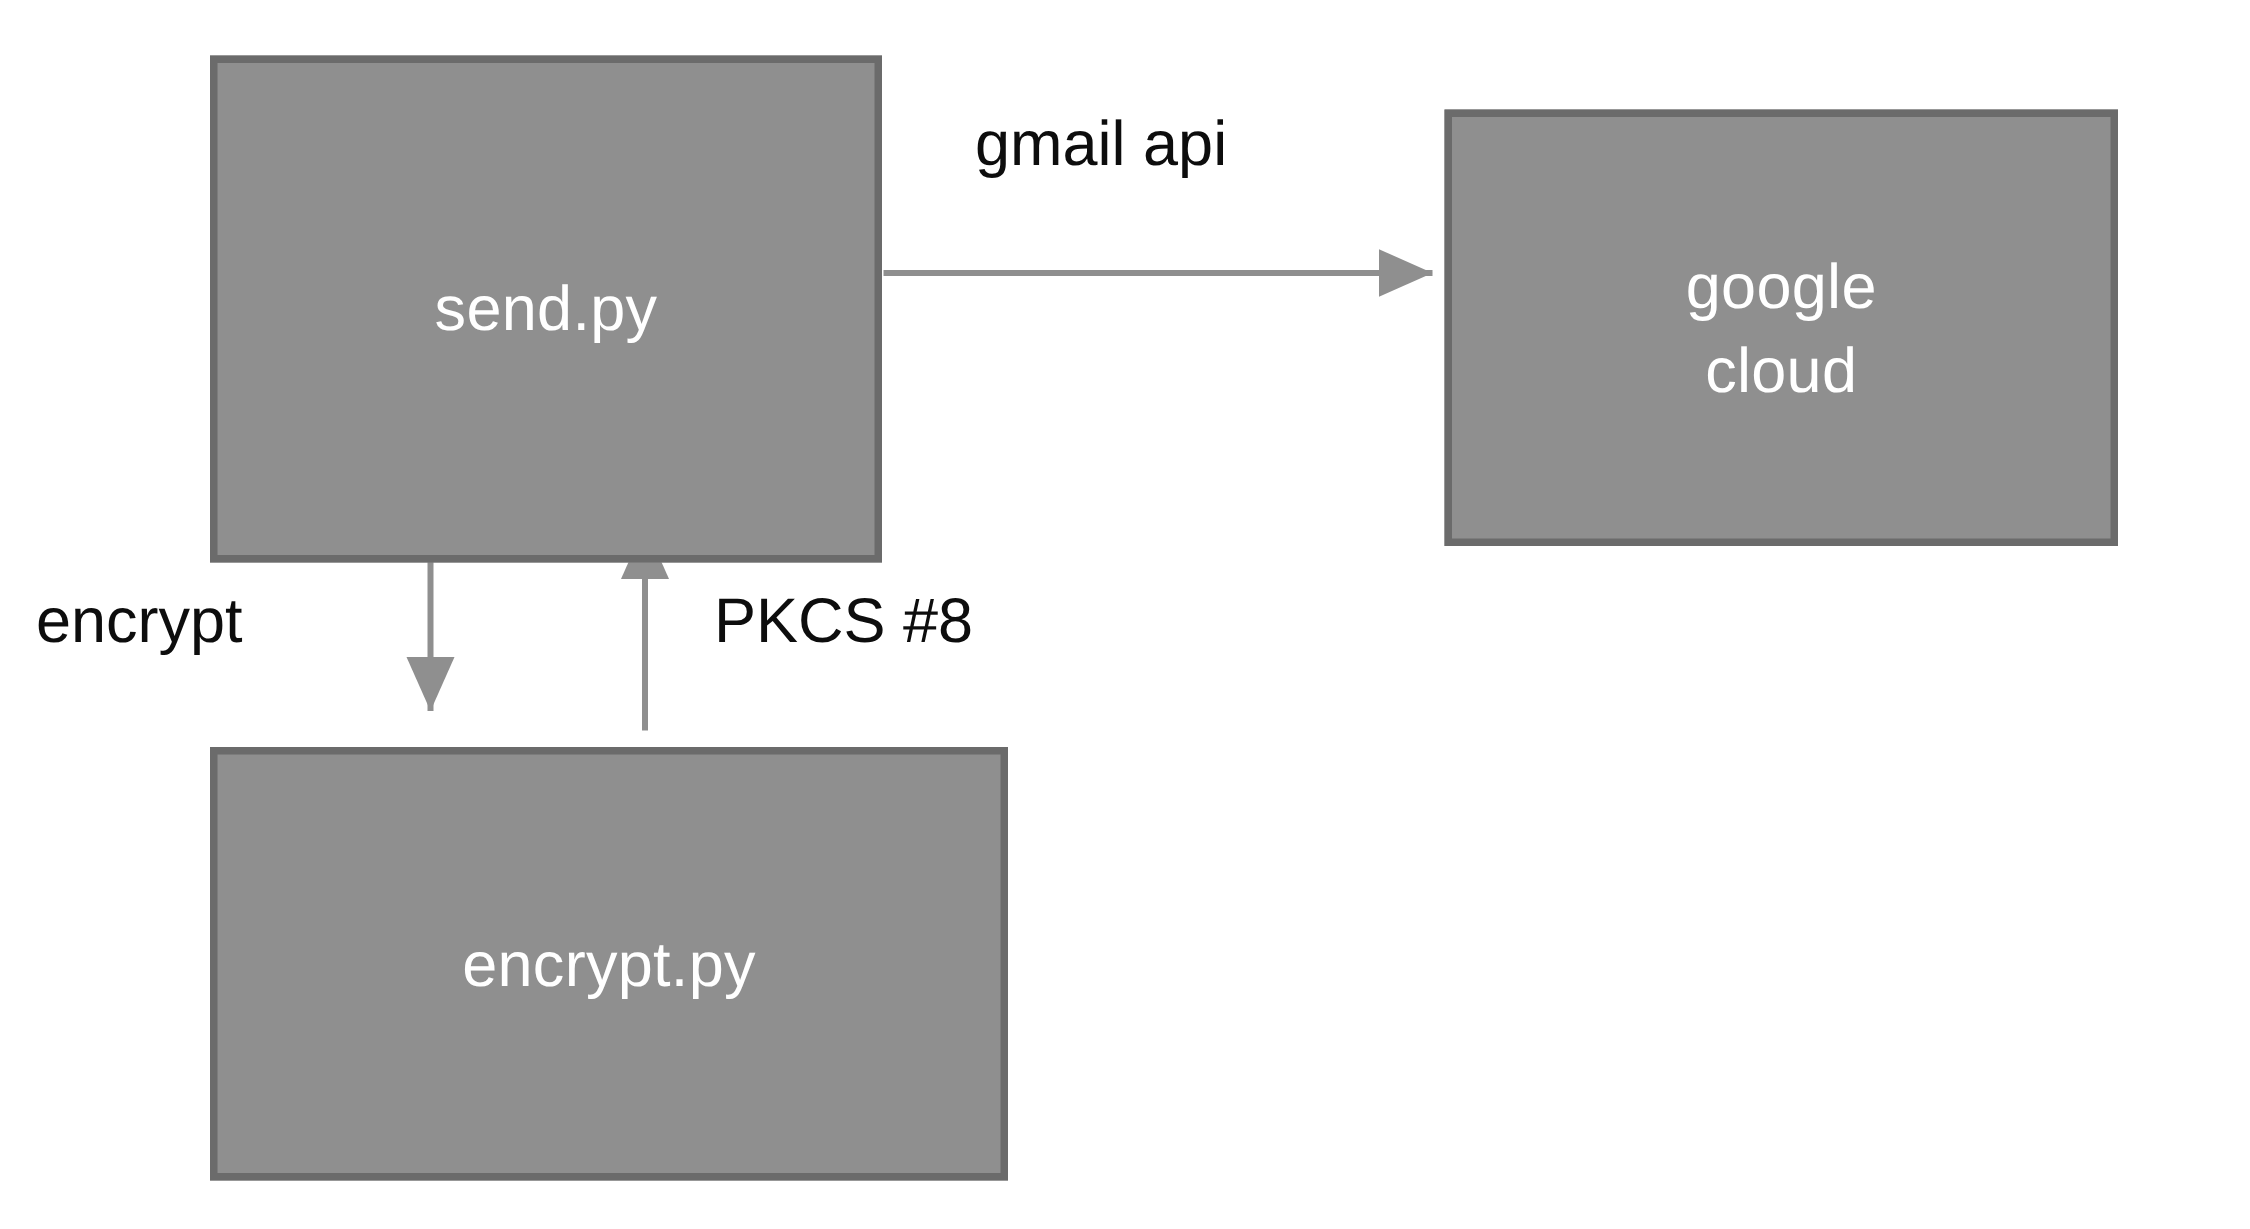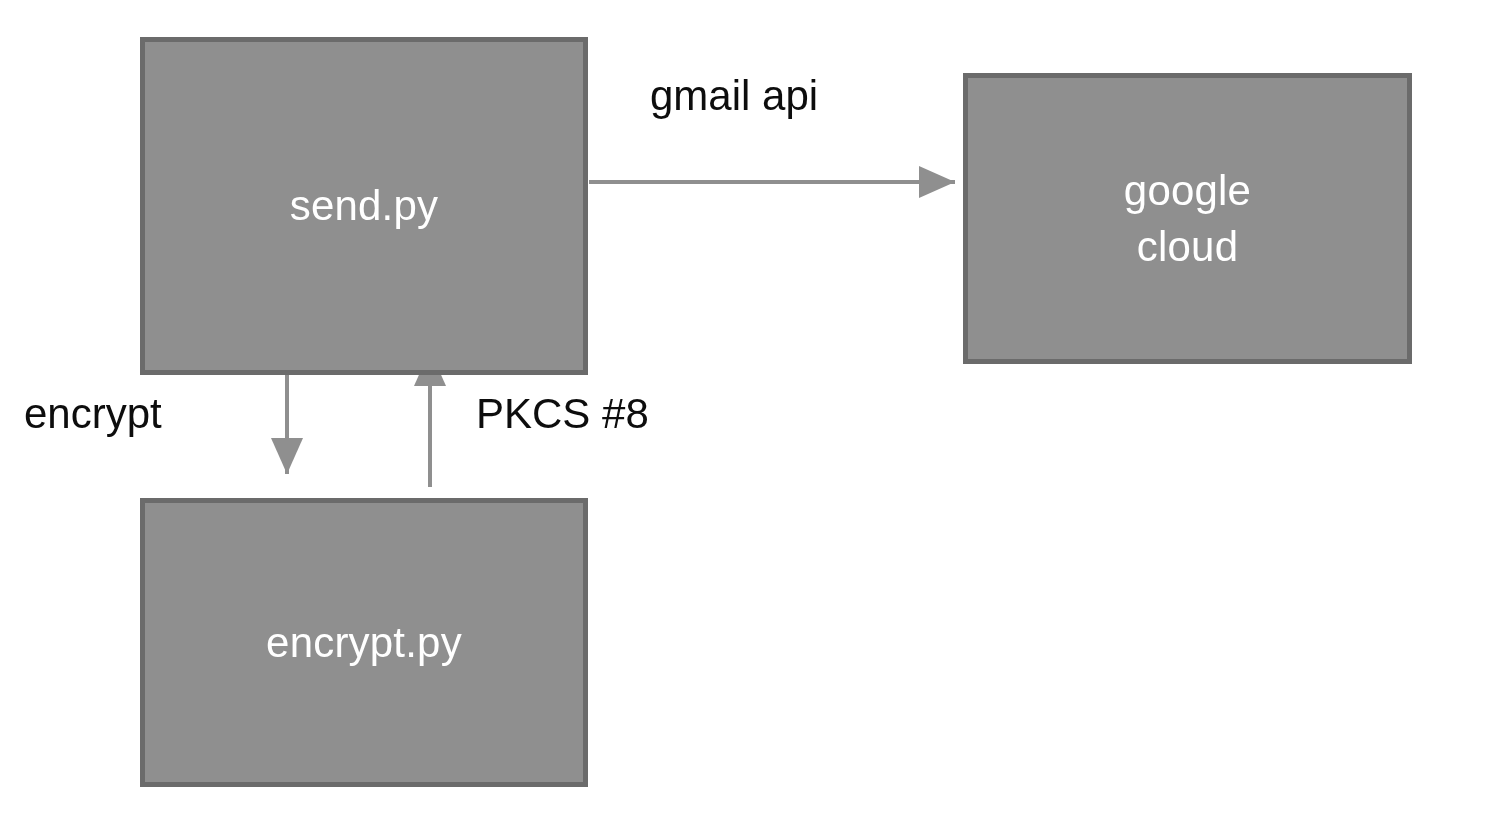--- a/index.html
+++ b/index.html
@@ -45,21 +45,21 @@
   #node-cloud {
     left: 963px;
     top: 37px;
     width: 449px;
     height: 291px;
     margin-top: 36px;
   }
   #node-encrypt {
     left: 140px;
     top: 498px;
-    width: 448px;
+    width: 532px;
     height: 289px;
   }
   .edge-svg {
     position: absolute;
     left: 0;
     top: 0;
     width: 1500px;
     height: 819px;
     pointer-events: none;
   }

